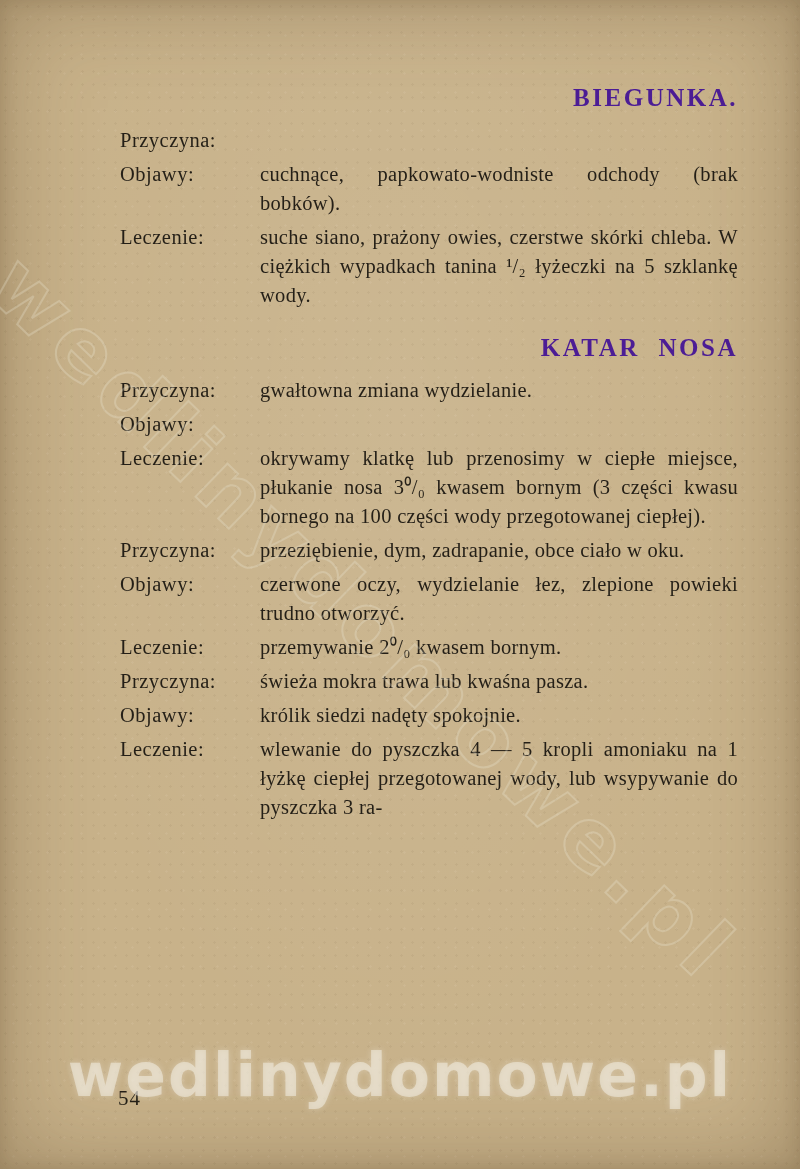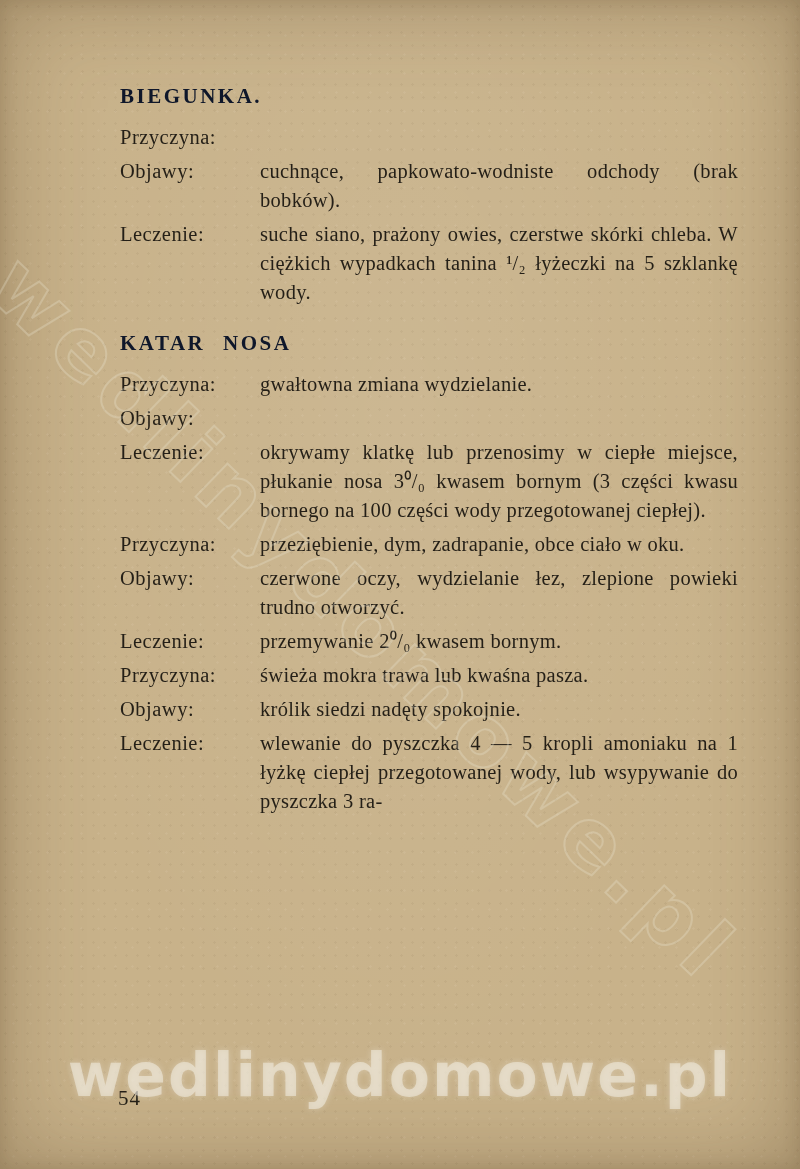--- a/index.html
+++ b/index.html
@@ -20,27 +20,27 @@
   .vignette{
     position:absolute;inset:0;pointer-events:none;z-index:3;
     box-shadow:inset 0 0 90px rgba(80,58,28,0.35), inset 0 0 18px rgba(80,58,28,0.18);
   }
   .content{
     position:absolute;
     left:120px; right:62px; top:84px;
     z-index:1;
   }
   .section-title{
-    text-align:left;
+    text-align:right;
     font-weight:bold;
-    font-size:21px;
+    font-size:25px;
     letter-spacing:2.5px;
     word-spacing:10px;
     margin:24px 0 14px 0;
-    color:#0f172a;
+    color:#4c1d95;
   }
   .section:first-child .section-title{margin-top:0;}
   .row{
     display:flex;
     margin-bottom:5px;
   }
   .row-label{
     flex:0 0 140px;
     font-size:20.5px;
     line-height:29px;

